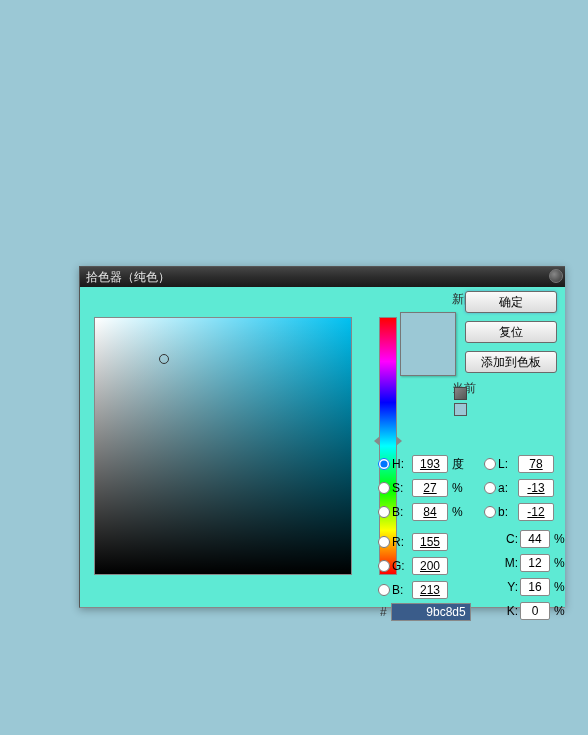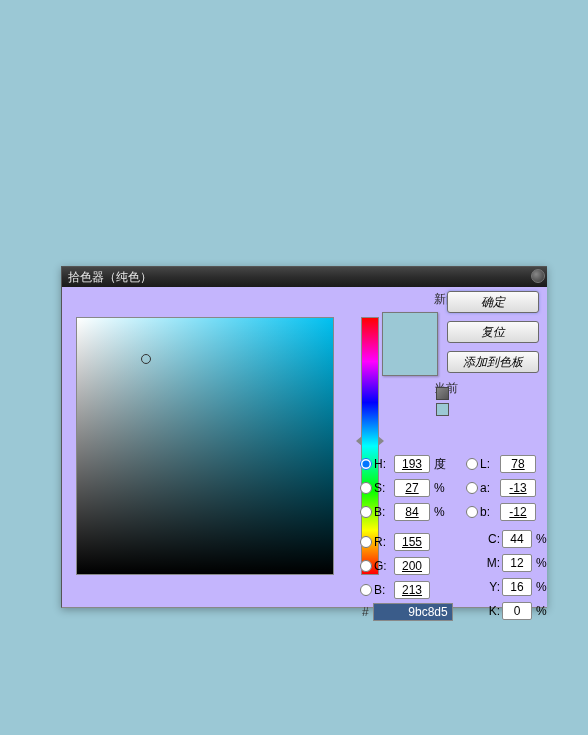--- a/index.html
+++ b/index.html
@@ -7,24 +7,24 @@
     background: #9bc8d5;
     font-family: "Microsoft YaHei", Tahoma, Arial, sans-serif;
     font-size: 12px;
     width: 588px;
     height: 735px;
     overflow: hidden;
     position: relative;
   }
   .dialog {
     position: absolute;
-    left: 61px;
+    left: 79px;
     top: 266px;
     width: 486px;
-    background: #c4b5fd;
+    background: #5eead4;
     border: 1px solid #555;
     border-right: none;
     border-bottom: 1px solid #888;
     box-shadow: 0 2px 8px rgba(0,0,0,0.3);
   }
   .titlebar {
     height: 20px;
     background: linear-gradient(to bottom, #464646 0%, #2c2c2c 50%, #1a1a1a 100%);
     color: #e8e8e8;
     display: flex;
@@ -176,21 +176,20 @@
   .btn {
     height: 22px;
     border: 1px solid #6a6a6a;
     background: linear-gradient(to bottom,#fafafa,#dcdcdc);
     border-radius: 3px;
     font-size: 12px;
     text-align:center;
     line-height:20px;
     box-shadow: 0 0 3px rgba(80,120,200,.6);
     cursor:pointer;
-    font-style:italic;
   }
   .btn.wide { font-size:12px;}
   .btn.plain { box-shadow:none;}
   .cmyk-col {
     position:absolute;
     left: 420px;
     top: 240px;
     width: 90px;
   }
   .cmyk-col .row2 {

